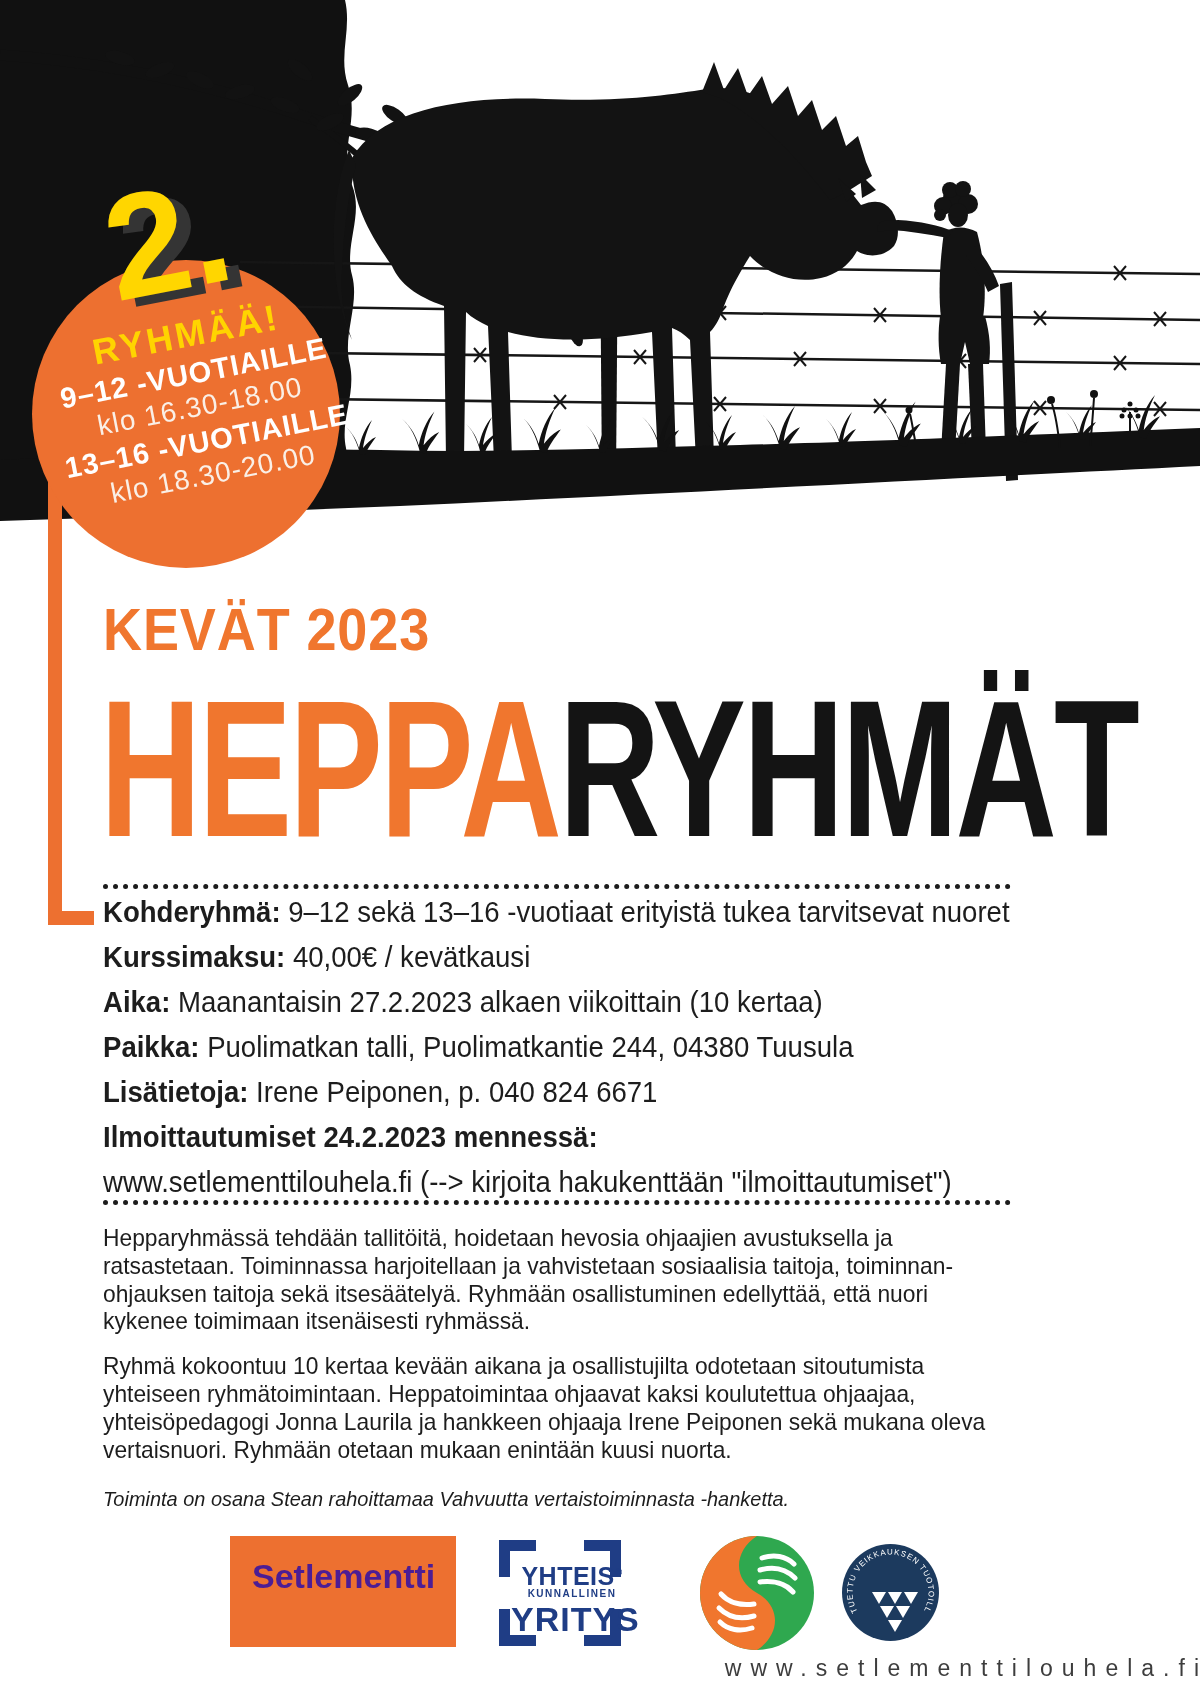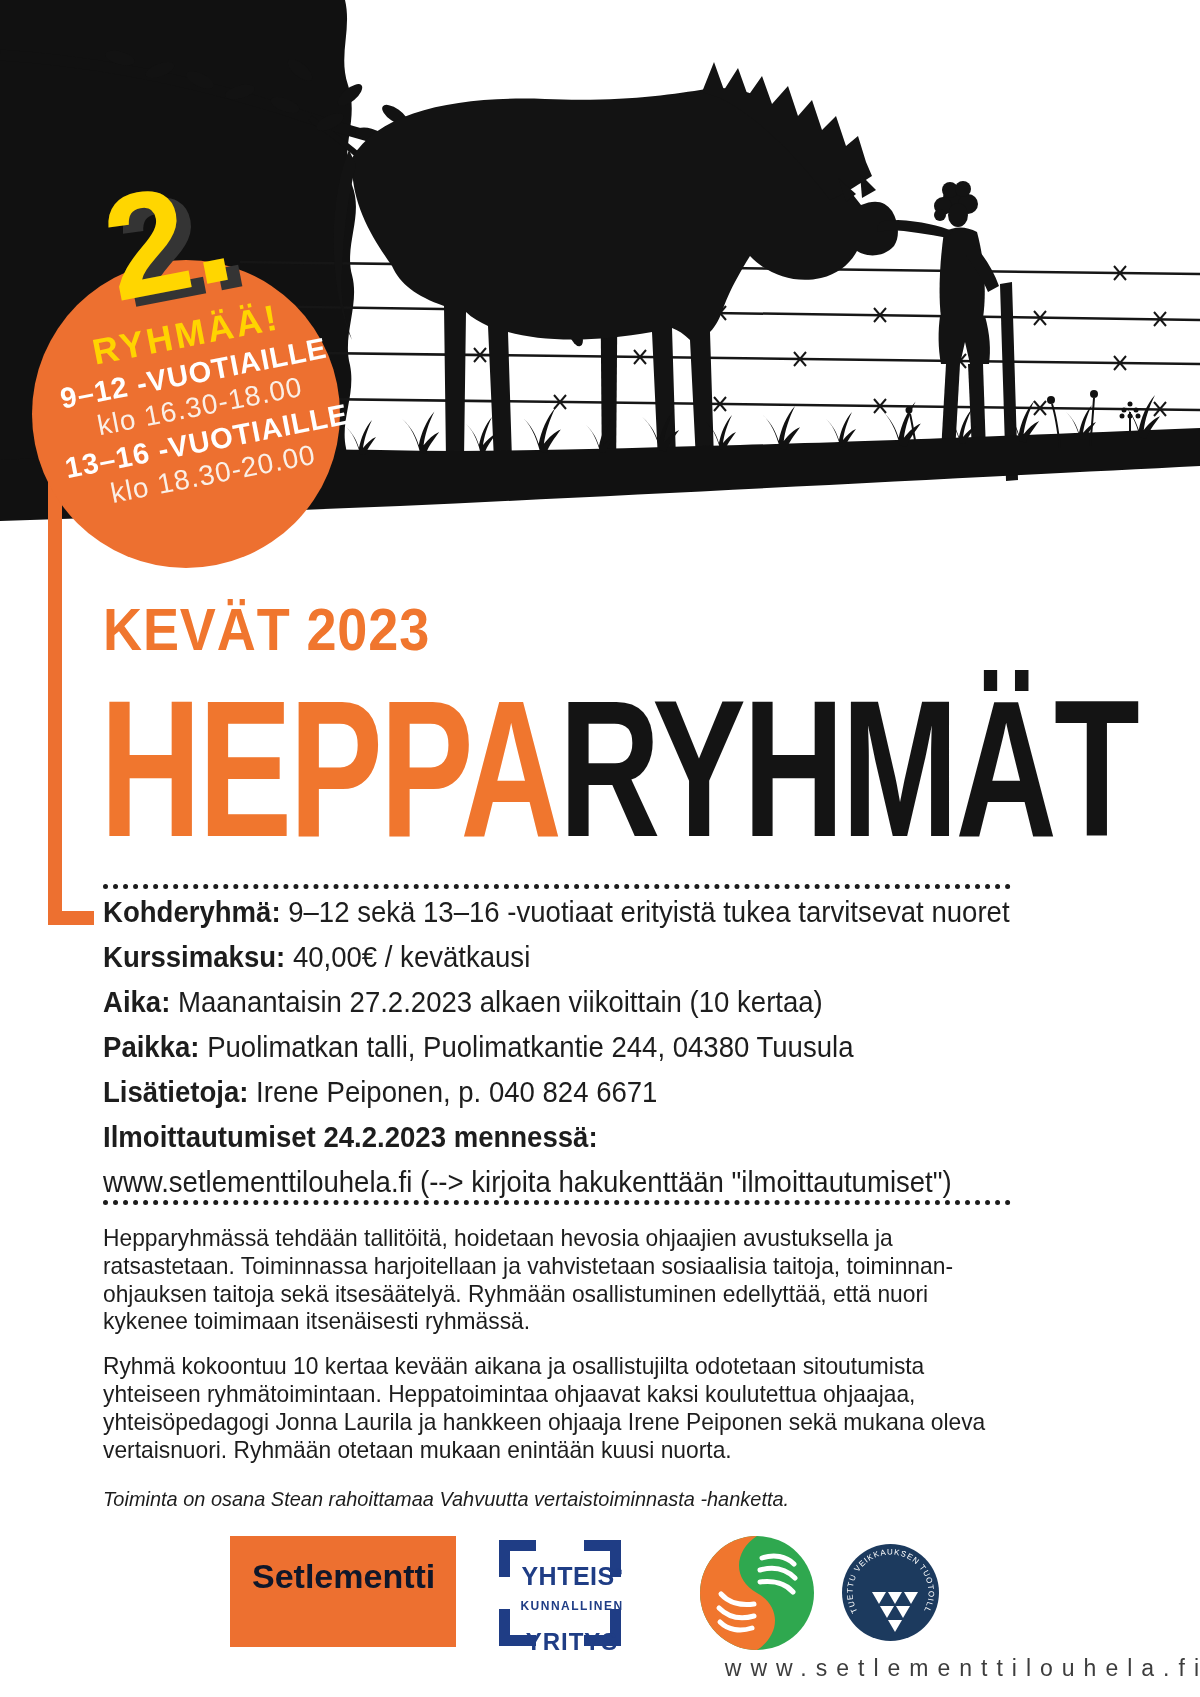--- a/index.html
+++ b/index.html
@@ -39,32 +39,32 @@
   .info .lbl{font-weight:bold;}
 
   .bodytext{position:absolute;left:103px;top:1224px;width:954px;z-index:2;
     transform:scaleX(.95);transform-origin:0 0;}
   .bodytext p{margin:0 0 17px 0;font-size:24px;line-height:27.8px;}
   .note{position:absolute;left:103px;top:1487px;width:954px;font-size:21px;font-style:italic;z-index:2;
     transform:scaleX(.95);transform-origin:0 0;}
 
   
   .logo-louhela{position:absolute;left:230px;top:1536px;width:226px;height:111px;background:#ED7030;
-    color:#0f172a;font-weight:bold;font-size:34px;line-height:1.22;padding:20px 16px 0 22px;box-sizing:border-box;z-index:2;}
+    color:#4c1d95;font-weight:bold;font-size:34px;line-height:1.22;padding:20px 16px 0 22px;box-sizing:border-box;z-index:2;}
   .logo-yhteis{position:absolute;left:499px;top:1540px;width:122px;height:106px;z-index:2;}
   .corner{position:absolute;width:26px;height:26px;}
   .c-tl{left:0;top:0;border-left:11px solid #1F3D85;border-top:11px solid #1F3D85;}
   .c-tr{right:0;top:0;border-right:11px solid #1F3D85;border-top:11px solid #1F3D85;}
   .c-bl{left:0;bottom:0;border-left:11px solid #1F3D85;border-bottom:11px solid #1F3D85;}
   .c-br{right:0;bottom:0;border-right:11px solid #1F3D85;border-bottom:11px solid #1F3D85;}
   .yhteis-text{position:absolute;left:12px;top:24px;width:100%;text-align:center;color:#1F3D85;line-height:1;}
   .yh1{font-size:25px;font-weight:bold;letter-spacing:.5px;}
   .yh1 sup{font-size:10px;}
-  .yh2{font-size:12px;font-weight:bold;letter-spacing:1.5px;margin-top:11px;}
-  .yh3{font-size:24px;font-weight:bold;letter-spacing:1px;margin-top:18px;}
+  .yh2{font-size:10px;font-weight:bold;letter-spacing:1.5px;margin-top:0;}
+  .yh3{font-size:34px;font-weight:bold;letter-spacing:1px;margin-top:3px;}
   .logo-s{position:absolute;left:700px;top:1536px;z-index:2;}
   .logo-veikkaus{position:absolute;left:842px;top:1544px;z-index:2;}
 
   .footer-url{position:absolute;left:8px;top:1655px;width:100%;text-align:right;z-index:2;
     font-size:23px;letter-spacing:9px;color:#3d3d3d;}
 </style>
 </head>
 <body>
 
 <div class="poster">

